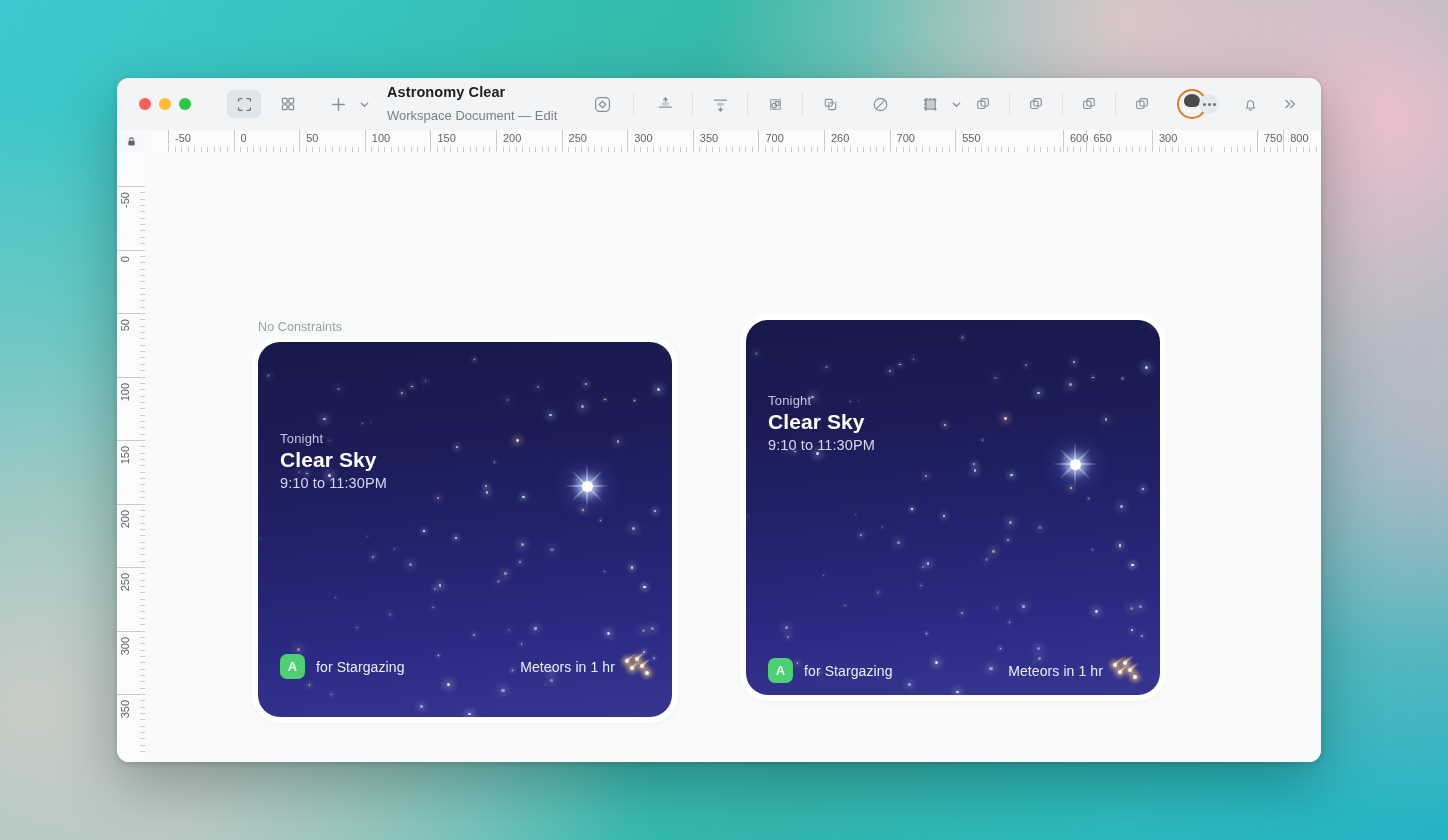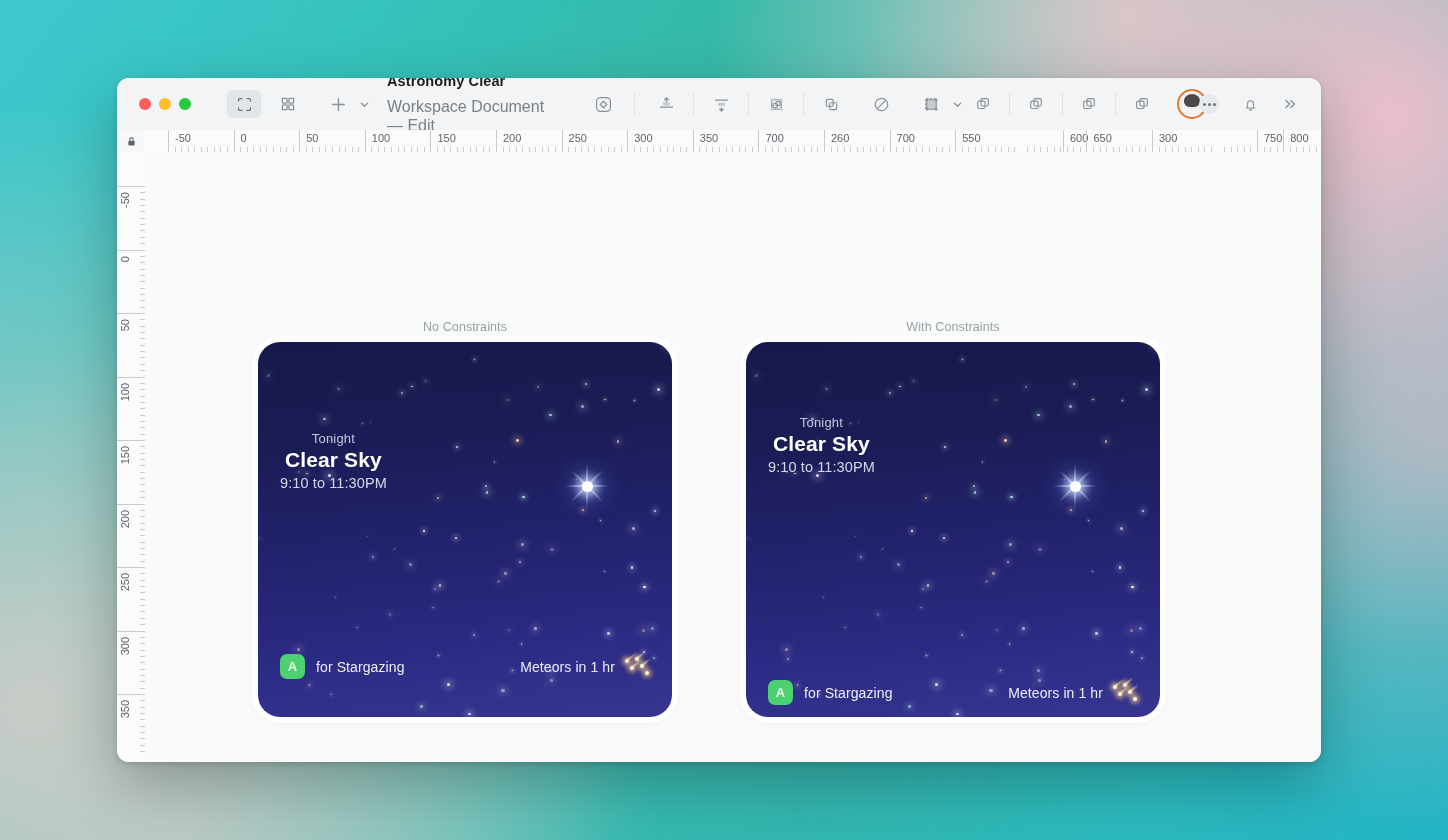--- a/index.html
+++ b/index.html
@@ -52,21 +52,21 @@
 
   .tb-btn{
     width:34px;height:28px;display:flex;align-items:center;justify-content:center;
     border-radius:6px;color:#8b9095;
   }
   .tb-btn.active{background:#e3e6e8;color:#6e7479;}
   .tb-group{display:flex;align-items:center;}
 
   .doc-title{margin-left:14px;line-height:1.15;}
   .doc-title .t1{font-size:14.5px;font-weight:bold;color:#1d1d1f;letter-spacing:.1px;}
-  .doc-title .t2{font-size:16px;color:#7b8085;margin-top:9px;}
+  .doc-title .t2{font-size:13px;color:#7b8085;margin-top:9px;}
 
   .tb-right{margin-left:auto;display:flex;align-items:center;padding-right:14px;}
 
   .avatar{
     width:26px;height:26px;border-radius:50%;
     border:2px solid #e0792f;
     background:
       radial-gradient(circle at 50% 34%, #5d5248 0 28%, rgba(93,82,72,0) 29%),
       linear-gradient(160deg,#cfcac4 0%, #9b9views 0%),
       linear-gradient(160deg,#d6d1cb 0%,#6f6a64 62%,#3b3733 100%);
@@ -102,21 +102,21 @@
   .rh-minor{position:absolute;bottom:0;width:1px;height:5px;background:#c9ccce;}
   .rv-major{position:absolute;left:0;width:28px;border-top:1px solid #c9ccce;}
   .rv-major span{
     position:absolute;left:2px;top:5px;font-size:11px;color:#5f6469;white-space:nowrap;
     writing-mode:vertical-rl;transform:rotate(180deg);
   }
   .rv-minor{position:absolute;right:0;height:1px;width:5px;background:#c9ccce;}
 
   
   .canvas{
-    position:absolute;left:28px;top:74px;right:0;bottom:0;background:#f9fafa;overflow:hidden;text-align:center;
+    position:absolute;left:28px;top:74px;right:0;bottom:0;background:#f9fafa;overflow:hidden;
   }
 
   
   .artboard{position:absolute;}
   .ab-label{
     font-size:12.5px;color:#9aa0a6;margin-bottom:8px;letter-spacing:.1px;
   }
   .widget{
     position:relative;border-radius:22px;overflow:hidden;
     background:linear-gradient(175deg,#17184a 0%,#1b1c55 26%,#232370 56%,#2c2b85 80%,#36358f 100%);
@@ -773,21 +773,20 @@
               <b style="left:17px;top:9px;"></b>
                 <i style="left:16px;top:8px;"></i>
               <i style="left:21px;top:15px;"></i>
             </div>
           </div>
         </div>
       </div>
     </div>
 
     <div class="artboard" style="left:601px;top:168px;">
-      <div class="ab-label">With Constraints</div>
       <div class="widget" style="width:414px;height:375px;">
         <div class="stars" id="stars2">
             <div class="st" style="left: 346.4px; top: 56.6px; width: 1.4px; height: 1.4px; background: rgb(255, 217, 194); opacity: 0.74; box-shadow: rgba(255, 217, 194, 0.4) 0px 0px 3.3px 1.2px;"></div>
             <div class="st" style="left: 79.1px; top: 45.7px; width: 2.6px; height: 2.6px; background: rgb(230, 217, 255); opacity: 0.35; box-shadow: rgba(230, 217, 255, 0.4) 0px 0px 6.2px 2.2px;"></div>
             <div class="st" style="left: 210.3px; top: 370.6px; width: 2.8px; height: 2.8px; background: rgb(207, 230, 255); opacity: 0.95; box-shadow: rgba(207, 230, 255, 0.4) 0px 0px 6.8px 2.4px;"></div>
             <div class="st" style="left: 162.4px; top: 362.9px; width: 2.7px; height: 2.7px; background: rgb(191, 243, 240); opacity: 0.63; box-shadow: rgba(191, 243, 240, 0.4) 0px 0px 6.5px 2.3px;"></div>
             <div class="st" style="left: 248.2px; top: 56.6px; width: 2.8px; height: 2.8px; background: rgb(255, 201, 176); opacity: 0.3; box-shadow: rgba(255, 201, 176, 0.4) 0px 0px 6.8px 2.4px;"></div>
             <div class="st" style="left: 395px; top: 315.4px; width: 1.7px; height: 1.7px; background: rgb(207, 230, 255); opacity: 0.57; box-shadow: rgba(207, 230, 255, 0.4) 0px 0px 4.2px 1.5px;"></div>
             <div class="st" style="left: 235.8px; top: 119.4px; width: 1.2px; height: 1.2px; background: rgb(207, 230, 255); opacity: 0.53; box-shadow: rgba(207, 230, 255, 0.4) 0px 0px 2.9px 1px;"></div>
             <div class="st" style="left: 197.1px; top: 194.7px; width: 2px; height: 2px; background: rgb(255, 255, 255); opacity: 0.83; box-shadow: rgba(255, 255, 255, 0.4) 0px 0px 4.8px 1.7px;"></div>

